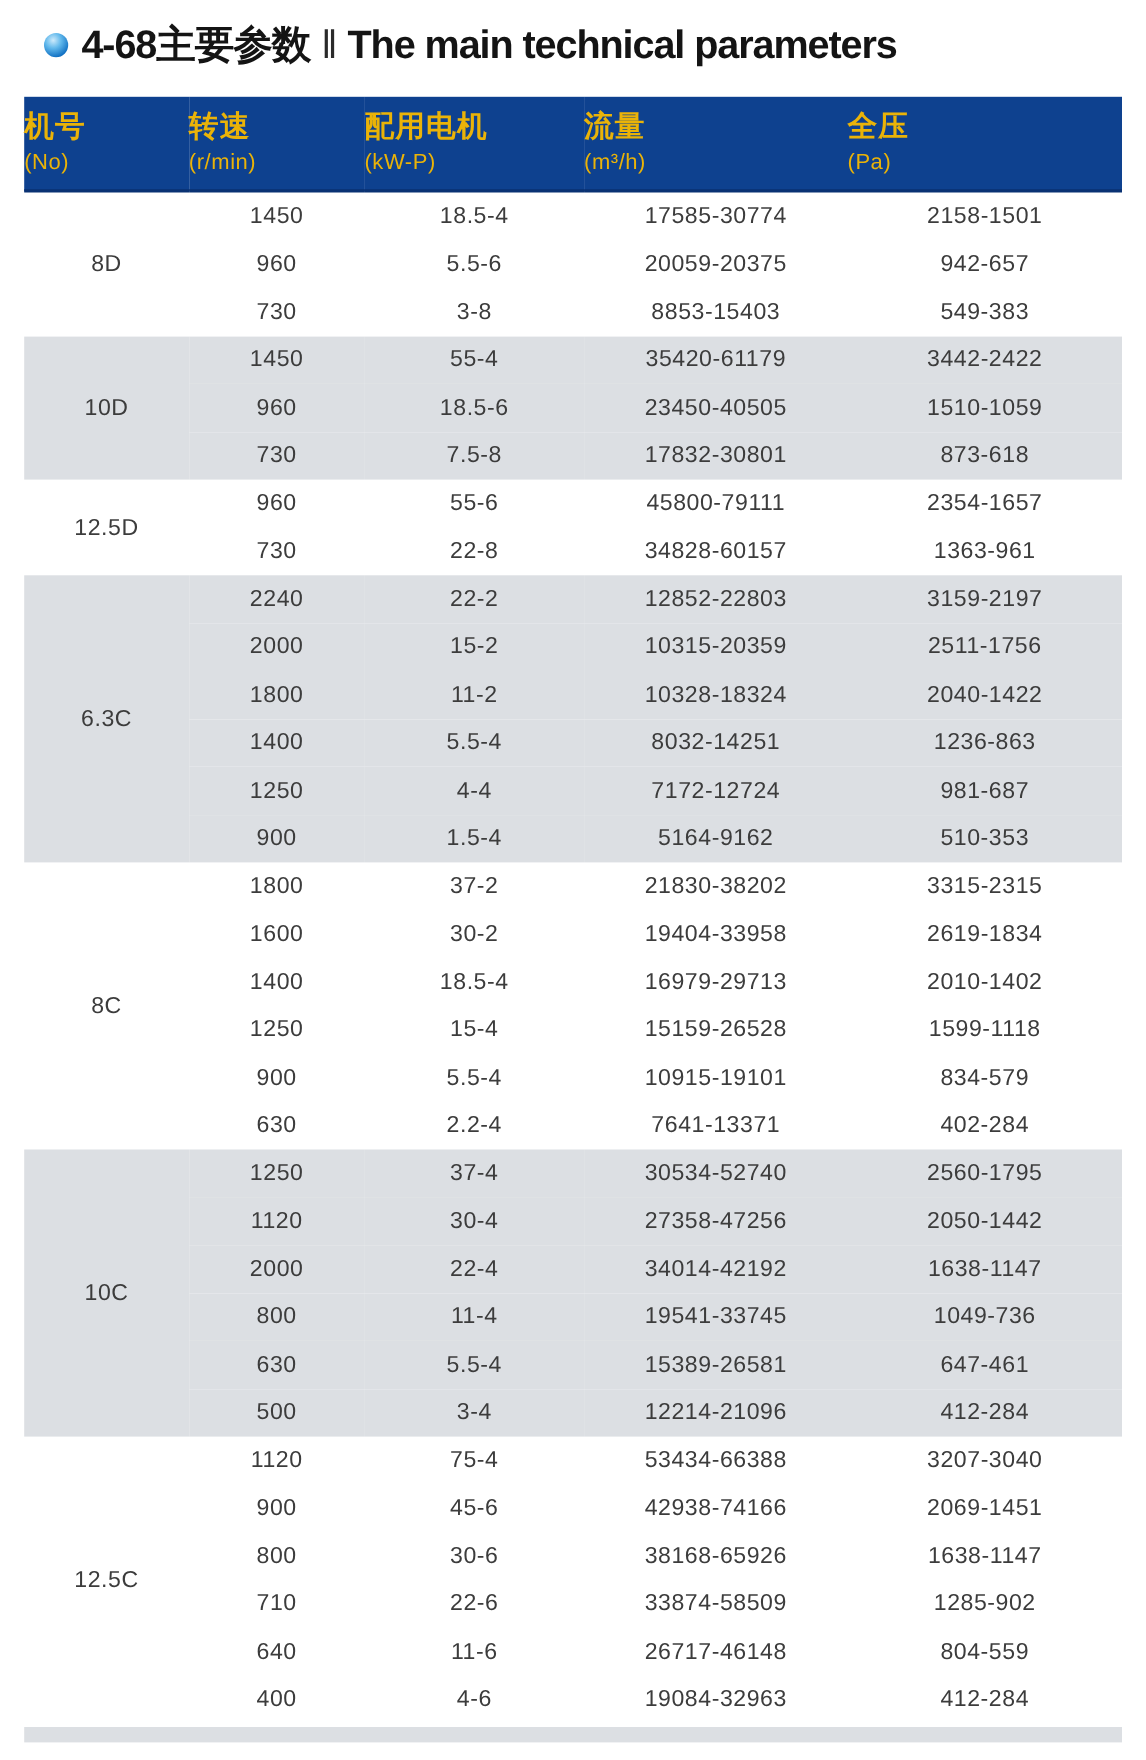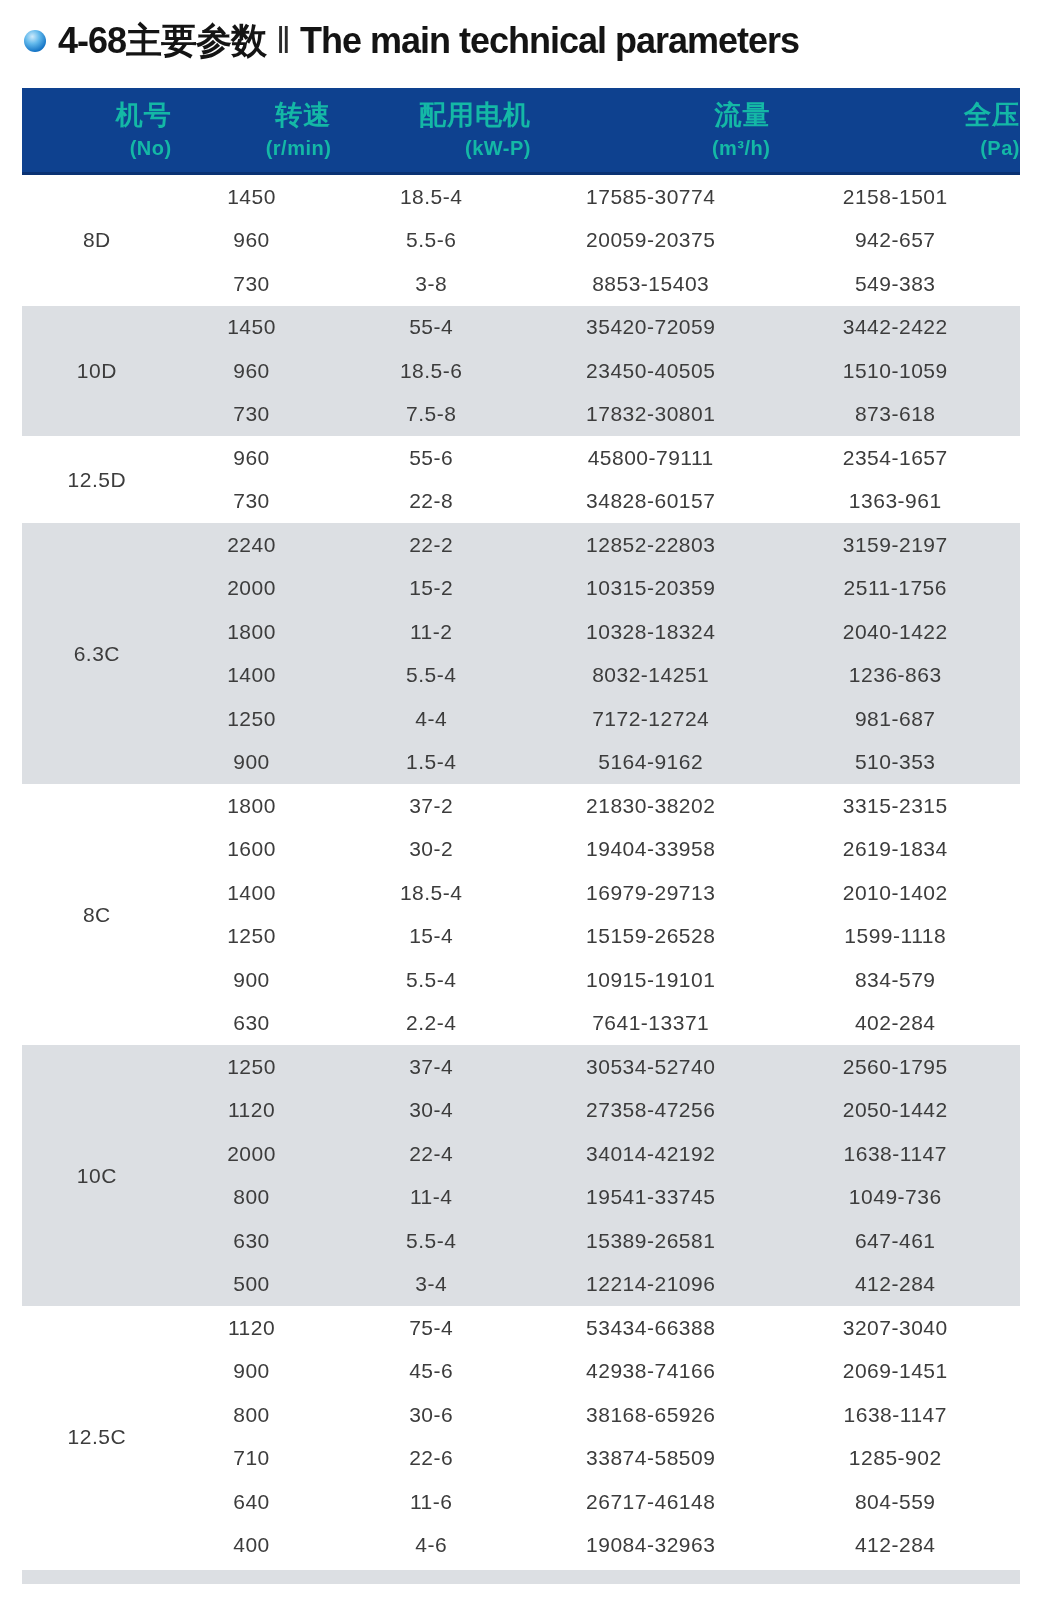--- a/index.html
+++ b/index.html
@@ -11,21 +11,21 @@
     position: relative;
     width: 1042px;
     height: 1600px;
     background: #ffffff;
     font-family: "Liberation Sans", sans-serif;
     overflow: hidden;
   }
   
   .title-row {
     position: absolute;
-    left: 24px;
+    left: 40px;
     top: 18px;
     height: 46px;
     display: flex;
     align-items: center;
   }
   .bullet {
     width: 22px;
     height: 22px;
     border-radius: 50%;
     background: radial-gradient(circle at 38% 30%, #cdeafb 0%, #62b9ec 35%, #1272c4 75%, #0a549c 100%);
@@ -58,36 +58,36 @@
   .col-speed { width: 16%; }
   .col-motor { width: 20%; }
   .col-flow  { width: 24%; }
   .col-press { width: 25%; }
 
   .params-table thead th {
     background: #0e418f;
     border-bottom: 3px solid #0a3273;
     height: 84px;
     padding: 0;
-    text-align: right;
+    text-align: left;
     vertical-align: middle;
-    color: #14b8a6;
+    color: #eab308;
     font-weight: normal;
   }
   .th-zh {
     display: block;
     font-size: 27px;
     font-weight: bold;
     line-height: 1.15;
     letter-spacing: 1px;
   }
   .th-sub {
     display: block;
     font-size: 20px;
-    font-weight: bold;
+    font-weight: normal;
     margin-top: 5px;
     letter-spacing: 0.5px;
   }
   .params-table tbody td {
     height: 43.5px;
     padding: 0;
     text-align: center;
     vertical-align: middle;
     font-size: 21px;
     color: #3c3c3c;
@@ -168,21 +168,21 @@
         <tr>
           <td>730</td>
           <td>3-8</td>
           <td>8853-15403</td>
           <td>549-383</td>
         </tr>
         <tr class="shade">
           <td rowspan="3" class="group-label">10D</td>
           <td>1450</td>
           <td>55-4</td>
-          <td>35420-72059</td>
+          <td>35420-61179</td>
           <td>3442-2422</td>
         </tr>
         <tr class="shade">
           <td>960</td>
           <td>18.5-6</td>
           <td>23450-40505</td>
           <td>1510-1059</td>
         </tr>
         <tr class="shade">
           <td>730</td>

